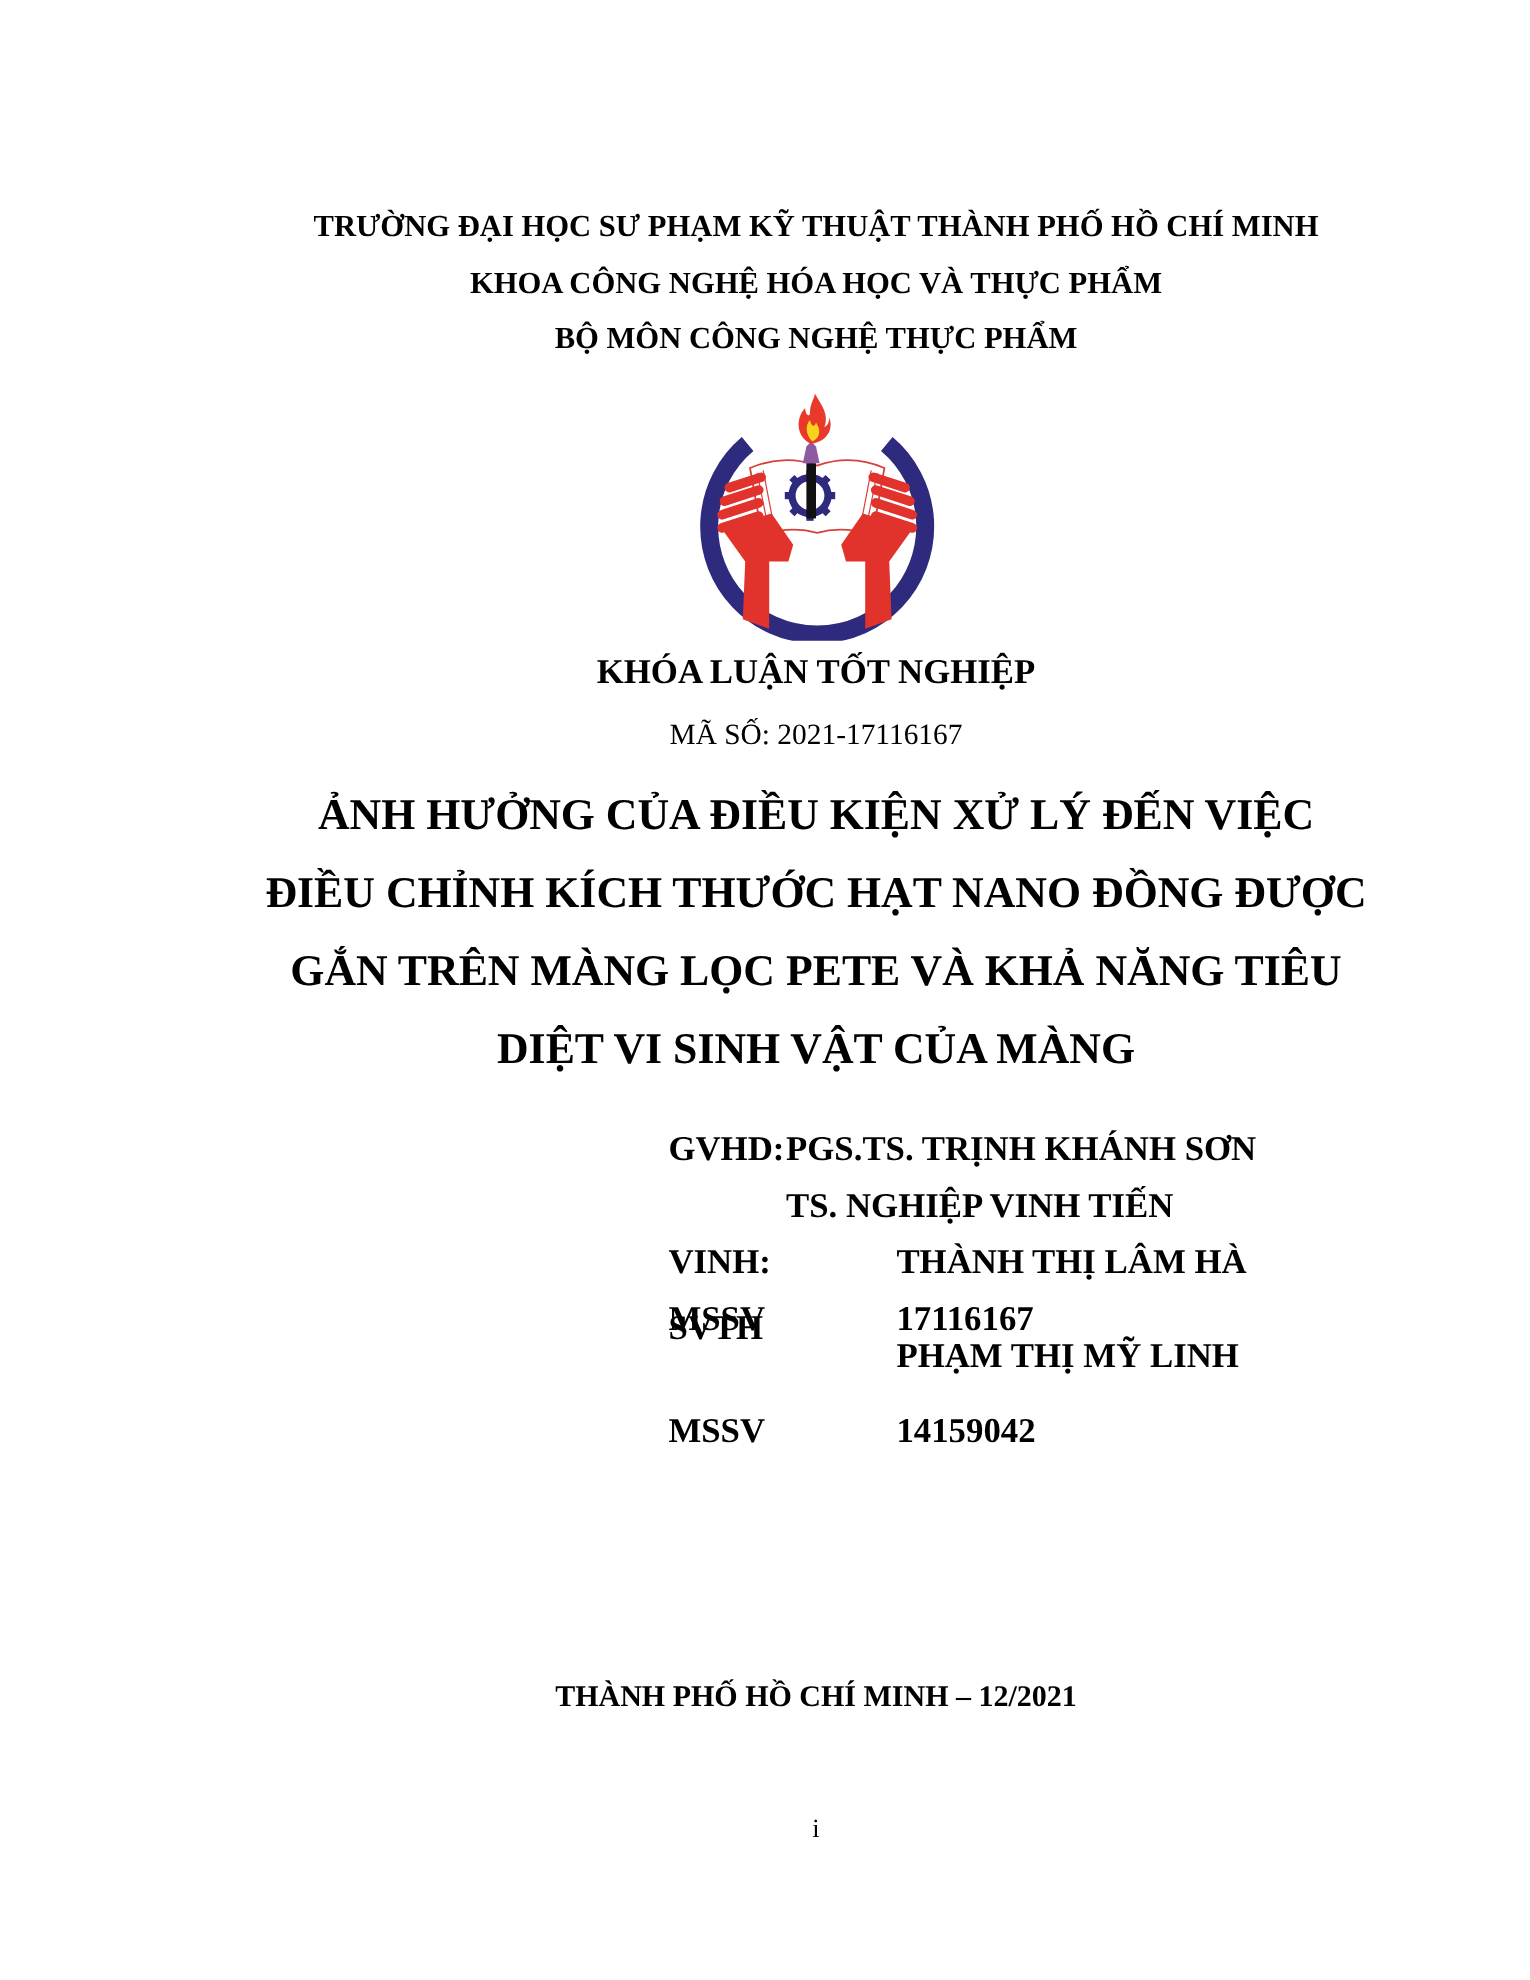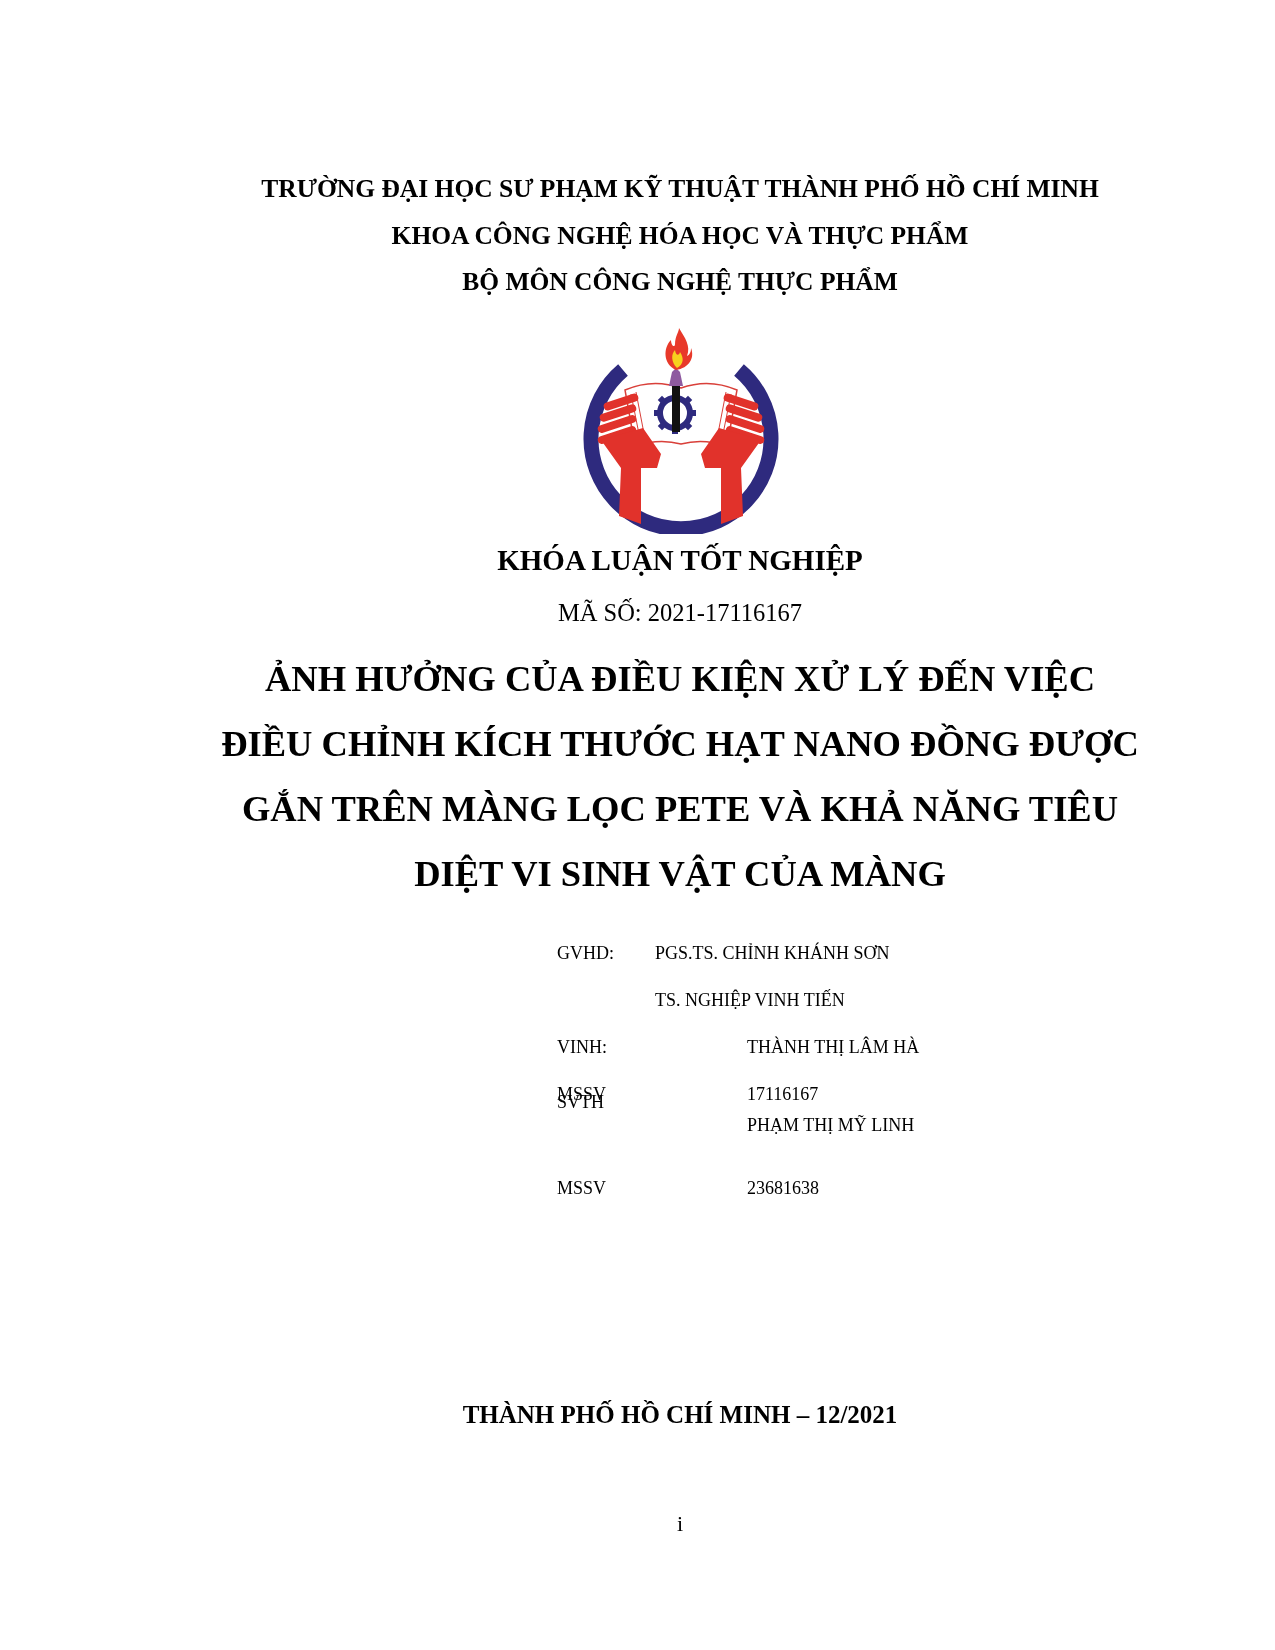--- a/index.html
+++ b/index.html
@@ -9,21 +9,21 @@
     }
     .line {
       position: absolute; left: 0; width: 1360px; text-align: center;
       white-space: nowrap; line-height: 1;
     }
     .hdr { font-size: 25.5px; font-weight: bold; }
     .thesis-type { font-size: 29px; font-weight: bold; }
     .code { font-size: 24.5px; font-weight: normal; }
     .title { font-size: 36.5px; font-weight: bold; }
     .info {
-      position: absolute; font-size: 18px; font-weight: normal; white-space: nowrap; line-height: 1;
+      position: absolute; font-size: 29px; font-weight: bold; white-space: nowrap; line-height: 1;
     }
     .footer { font-size: 25px; font-weight: bold; }
     .pagenum { font-size: 22px; font-weight: normal; }
     .logo { position: absolute; left: 583px; top: 328px; width: 196px; height: 206px; }
   </style>
 </head>
 <body>
 
 <div class="line hdr" style="top:176px;">TRƯỜNG ĐẠI HỌC SƯ PHẠM KỸ THUẬT THÀNH PHỐ HỒ CHÍ MINH</div>
 <div class="line hdr" style="top:223px;">KHOA CÔNG NGHỆ HÓA HỌC VÀ THỰC PHẨM</div>
@@ -75,26 +75,26 @@
 
 <div class="line thesis-type" style="top:546px;">KHÓA LUẬN TỐT NGHIỆP</div>
 <div class="line code" style="top:601px;">MÃ SỐ: 2021-17116167</div>
 
 <div class="line title" style="top:661px;">ẢNH HƯỞNG CỦA ĐIỀU KIỆN XỬ LÝ ĐẾN VIỆC</div>
 <div class="line title" style="top:726px;">ĐIỀU CHỈNH KÍCH THƯỚC HẠT NANO ĐỒNG ĐƯỢC</div>
 <div class="line title" style="top:791px;">GẮN TRÊN MÀNG LỌC PETE VÀ KHẢ NĂNG TIÊU</div>
 <div class="line title" style="top:856px;">DIỆT VI SINH VẬT CỦA MÀNG</div>
 
 <div class="info" style="left:557px; top:944px;">GVHD:</div>
-<div class="info" style="left:655px; top:944px;">PGS.TS. CHỈNH KHÁNH SƠN</div>
+<div class="info" style="left:655px; top:944px;">PGS.TS. TRỊNH KHÁNH SƠN</div>
 <div class="info" style="left:655px; top:991px;">TS. NGHIỆP VINH TIẾN</div>
 
 <div class="info" style="left:557px; top:1038px;">VINH:</div>
 <div class="info" style="left:747px; top:1038px;">THÀNH THỊ LÂM HÀ</div>
 <div class="info" style="left:557px; top:1085px;">MSSV</div>
 <div class="info" style="left:747px; top:1085px;">17116167</div>
 <div class="info" style="left:557px; top:1093px;">SVTH</div>
 <div class="info" style="left:747px; top:1116px;">PHẠM THỊ MỸ LINH</div>
 <div class="info" style="left:557px; top:1179px;">MSSV</div>
-<div class="info" style="left:747px; top:1179px;">23681638</div>
+<div class="info" style="left:747px; top:1179px;">14159042</div>
 
 <div class="line footer" style="top:1402px;">THÀNH PHỐ HỒ CHÍ MINH – 12/2021</div>
 <div class="line pagenum" style="top:1513px;">i</div>
 
 </body></html>

